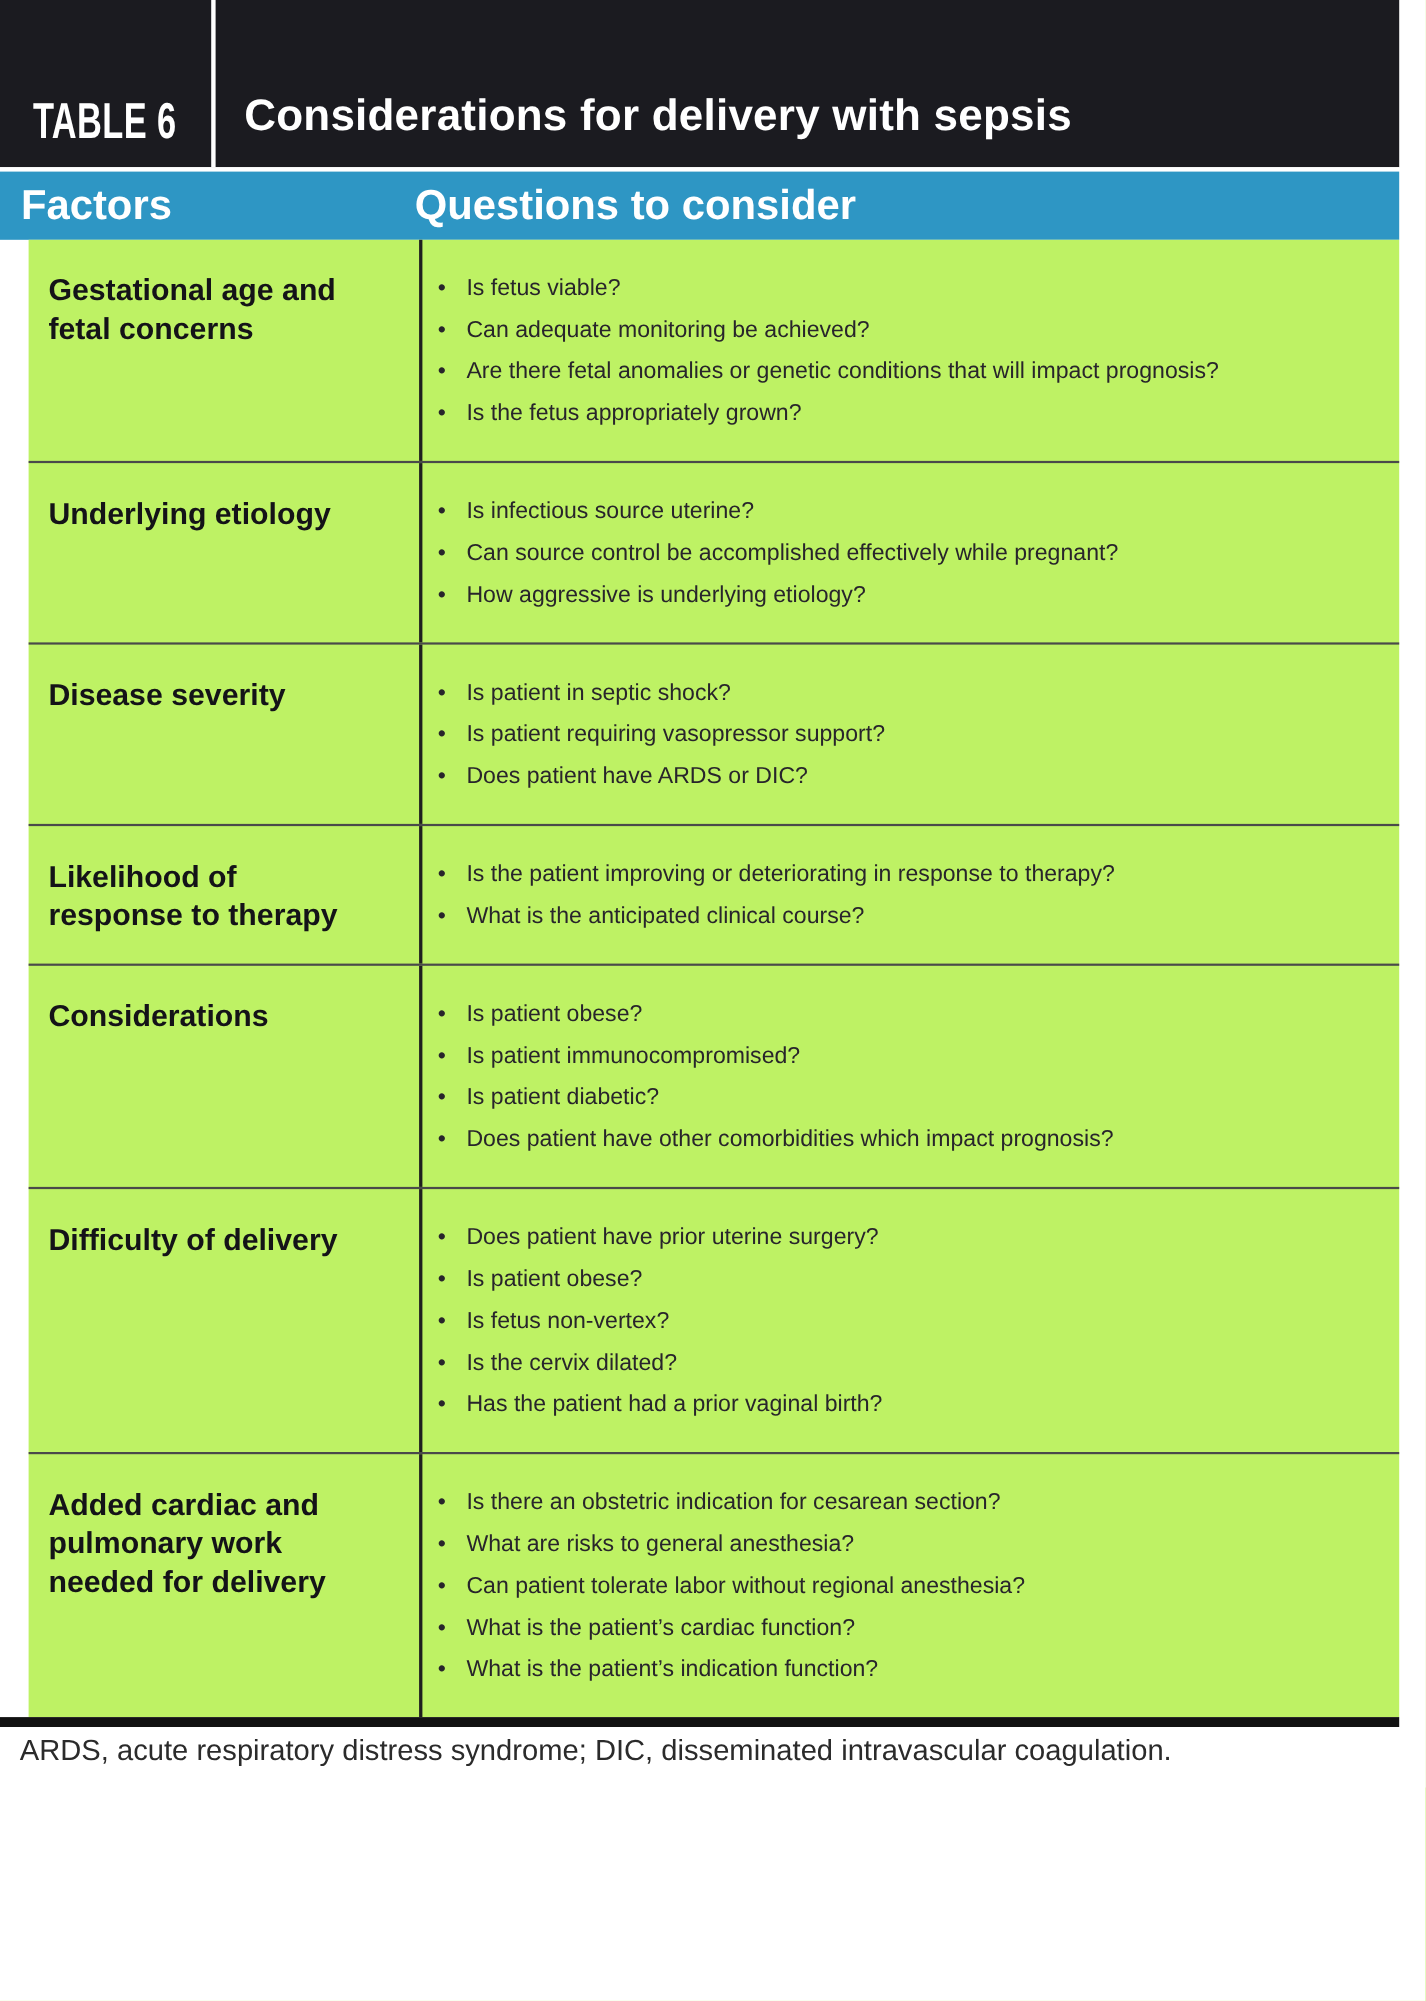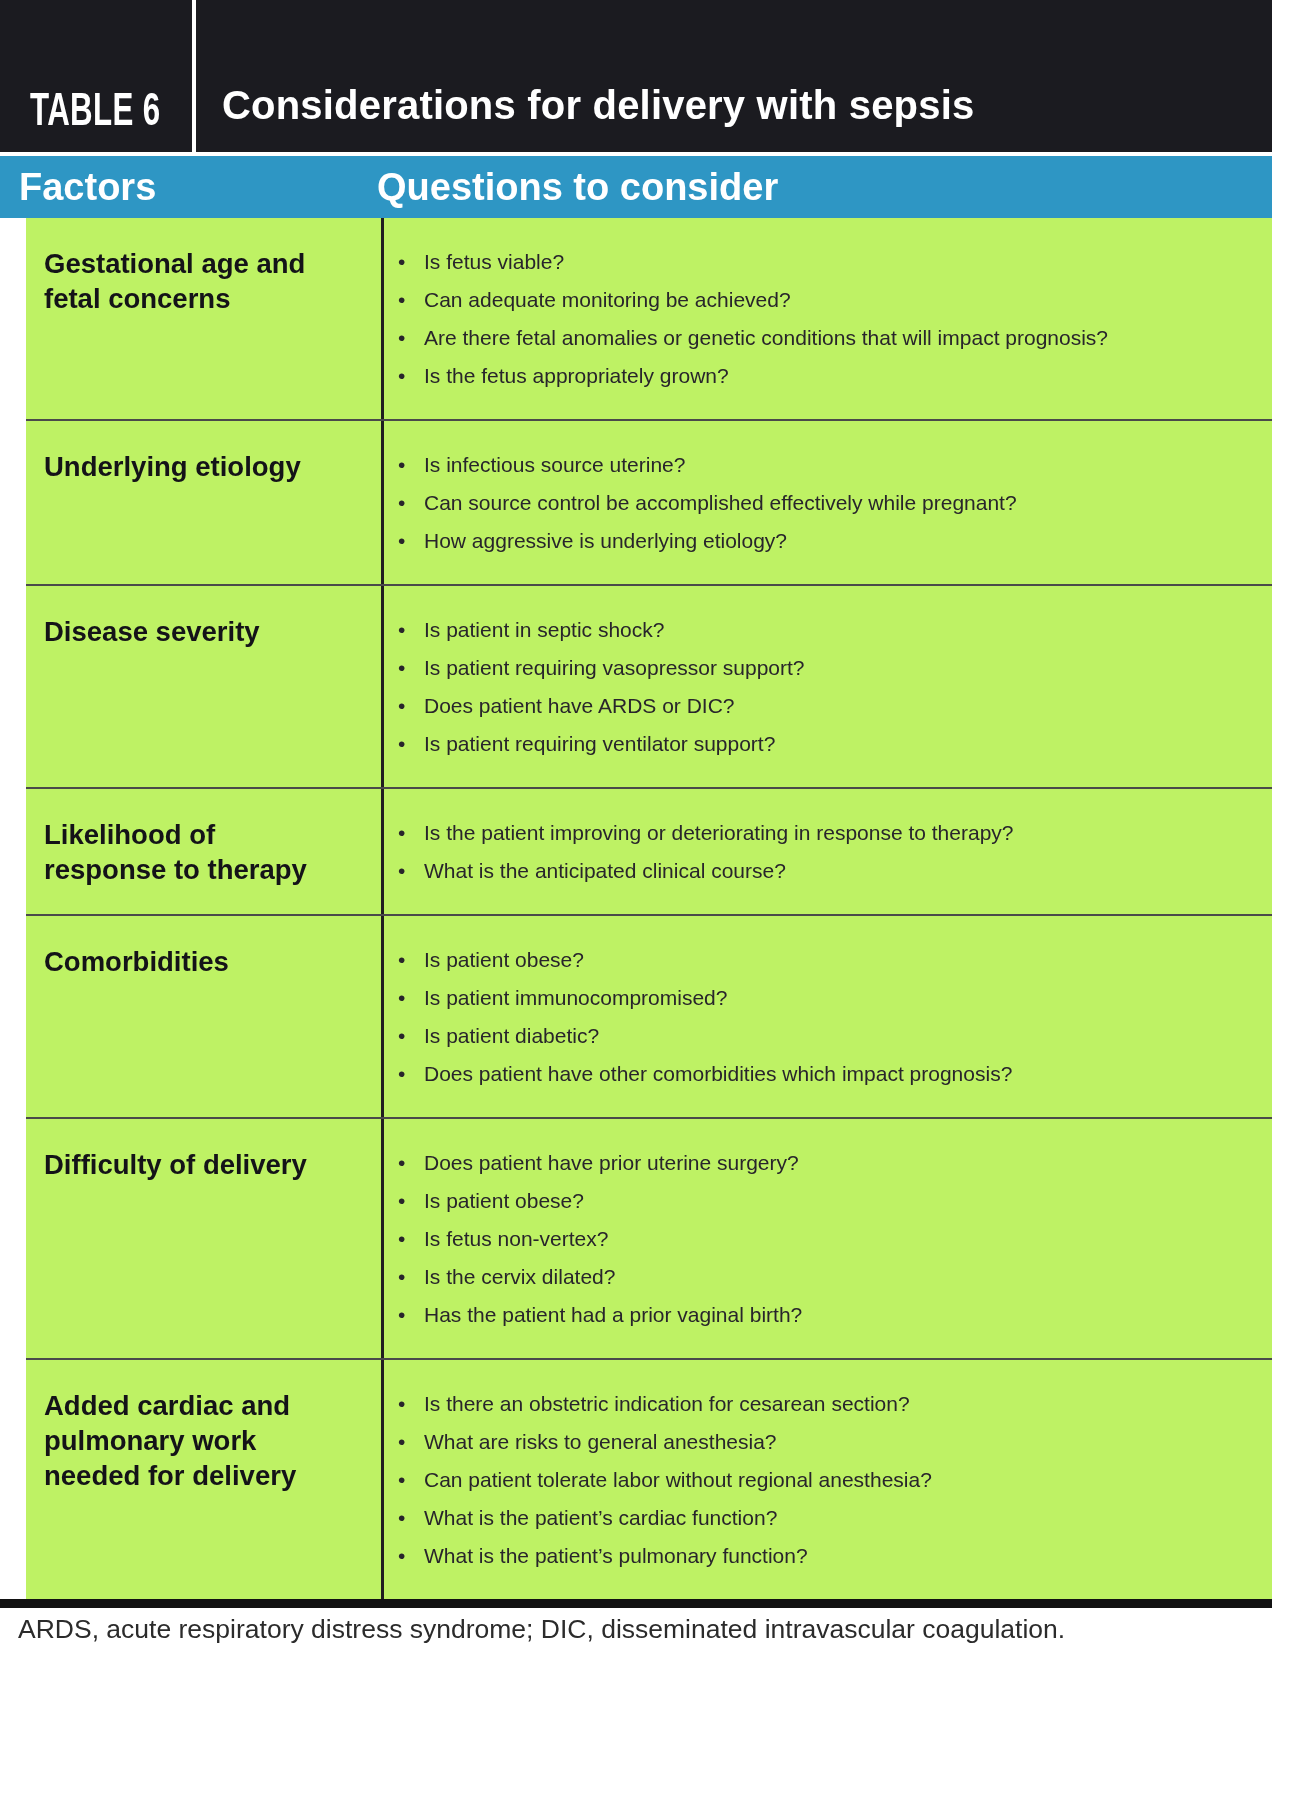--- a/index.html
+++ b/index.html
@@ -166,34 +166,33 @@
           <li class="question-item">How aggressive is underlying etiology?</li>
         </ul>
   </div>
 
   <div class="table-row">
     <div class="cell-factor">Disease severity</div>
     <ul class="cell-questions">
           <li class="question-item">Is patient in septic shock?</li>
           <li class="question-item">Is patient requiring vasopressor support?</li>
           <li class="question-item">Does patient have ARDS or DIC?</li>
-          <li class="question-item">Is patient requiring ventilator support?</li>
         </ul>
   </div>
 
   <div class="table-row">
     <div class="cell-factor">Likelihood of response to therapy</div>
     <ul class="cell-questions">
           <li class="question-item">Is the patient improving or deteriorating in response to therapy?</li>
           <li class="question-item">What is the anticipated clinical course?</li>
         </ul>
   </div>
 
   <div class="table-row">
-    <div class="cell-factor">Comorbidities</div>
+    <div class="cell-factor">Considerations</div>
     <ul class="cell-questions">
           <li class="question-item">Is patient obese?</li>
           <li class="question-item">Is patient immunocompromised?</li>
           <li class="question-item">Is patient diabetic?</li>
           <li class="question-item">Does patient have other comorbidities which impact prognosis?</li>
         </ul>
   </div>
 
   <div class="table-row">
     <div class="cell-factor">Difficulty of delivery</div>
@@ -206,21 +205,21 @@
         </ul>
   </div>
 
   <div class="table-row">
     <div class="cell-factor">Added cardiac and pulmonary work needed for delivery</div>
     <ul class="cell-questions">
           <li class="question-item">Is there an obstetric indication for cesarean section?</li>
           <li class="question-item">What are risks to general anesthesia?</li>
           <li class="question-item">Can patient tolerate labor without regional anesthesia?</li>
           <li class="question-item">What is the patient’s cardiac function?</li>
-          <li class="question-item">What is the patient’s pulmonary function?</li>
+          <li class="question-item">What is the patient’s indication function?</li>
         </ul>
   </div>
 </div>
 
   <div class="bottom-rule"></div>
 
   <p class="footnote">ARDS, acute respiratory distress syndrome; DIC, disseminated intravascular coagulation.</p>
 
 </div>
 

